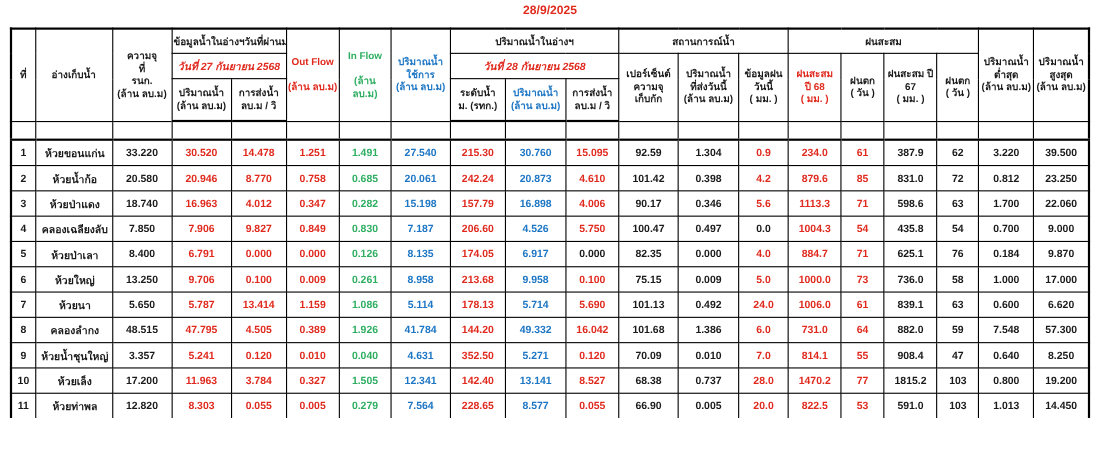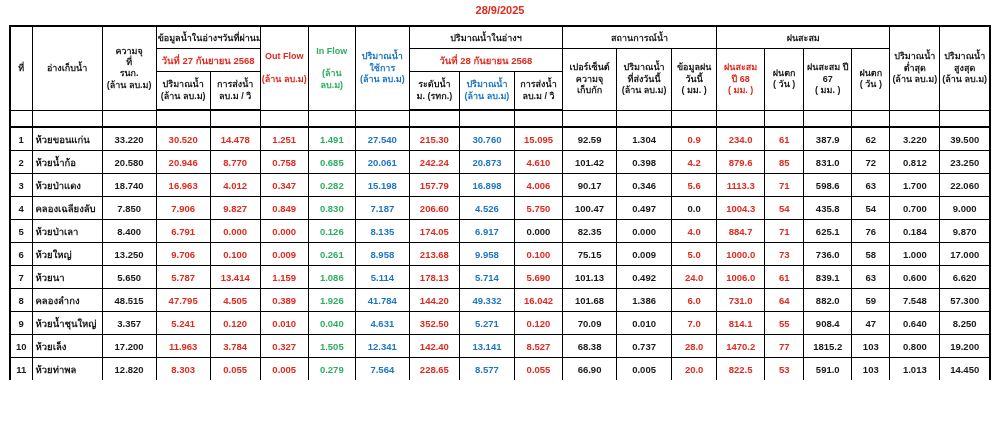--- a/index.html
+++ b/index.html
@@ -14,25 +14,25 @@
     font-size:9px;font-weight:bold;color:#1a1a1a;overflow:hidden;white-space:nowrap;}
   thead th{font-weight:bold;}
   .pre{white-space:pre-line;line-height:1.25;}
   tr.h1 th{height:21px;}
   tr.h2 th{height:22px;}
   tr.h3 th{height:37px;}
   tr.spacer td{height:15px;border-bottom:2px solid #000;}
   thead tr.h3 th{border-bottom:2px solid #000;}
   tr.data-row td{height:22px;font-size:9.5px;}
   tr.total-row td{height:24px;font-size:9.5px;border-top:2px solid #000;}
-  td.name{text-align:left;padding-left:3px;white-space:nowrap;}
+  td.name{text-align:center;padding-left:3px;white-space:nowrap;}
   .red{color:#e02a1e;}
   .green{color:#2fae62;}
   .blue{color:#1d76c4;}
-  .date-cell{font-size:9.5px;}
+  .date-cell{font-size:9.5px;font-style:italic;}
 </style>
 </head>
 <body>
 
 <div class="page">
 
   <div class="top-date red">28/9/2025</div>
 
   <table class="report">
     <colgroup>

